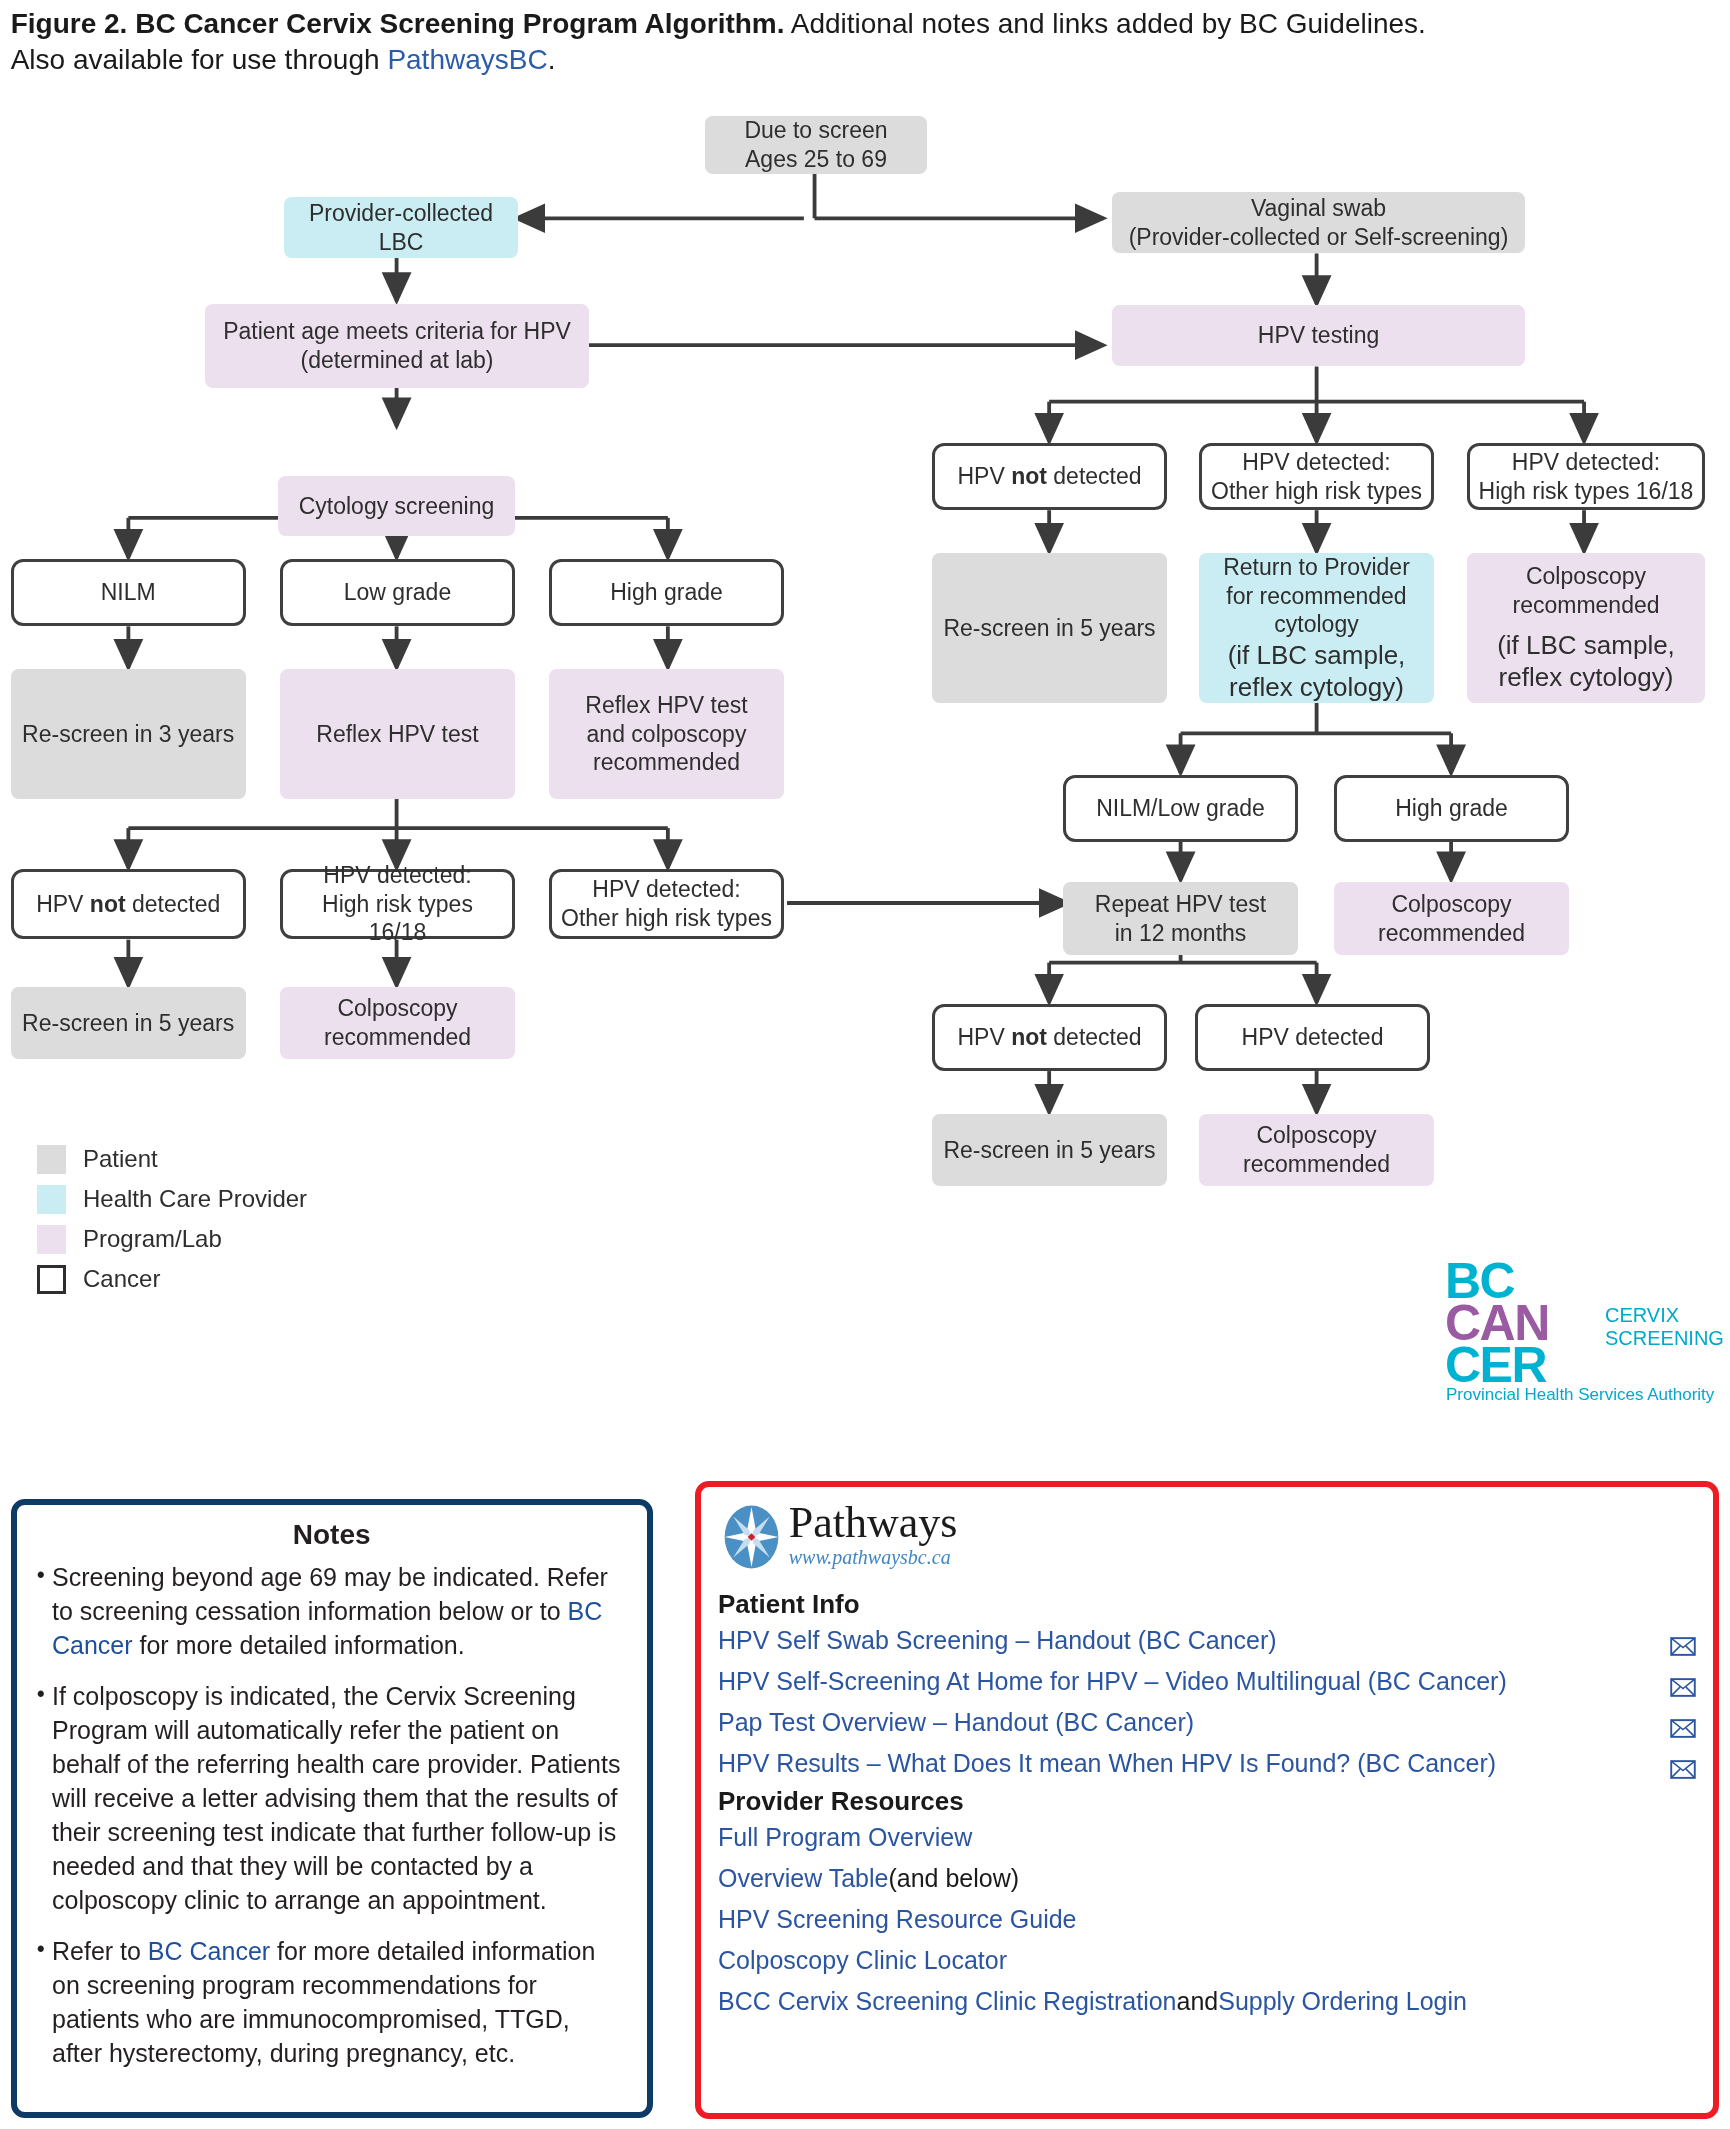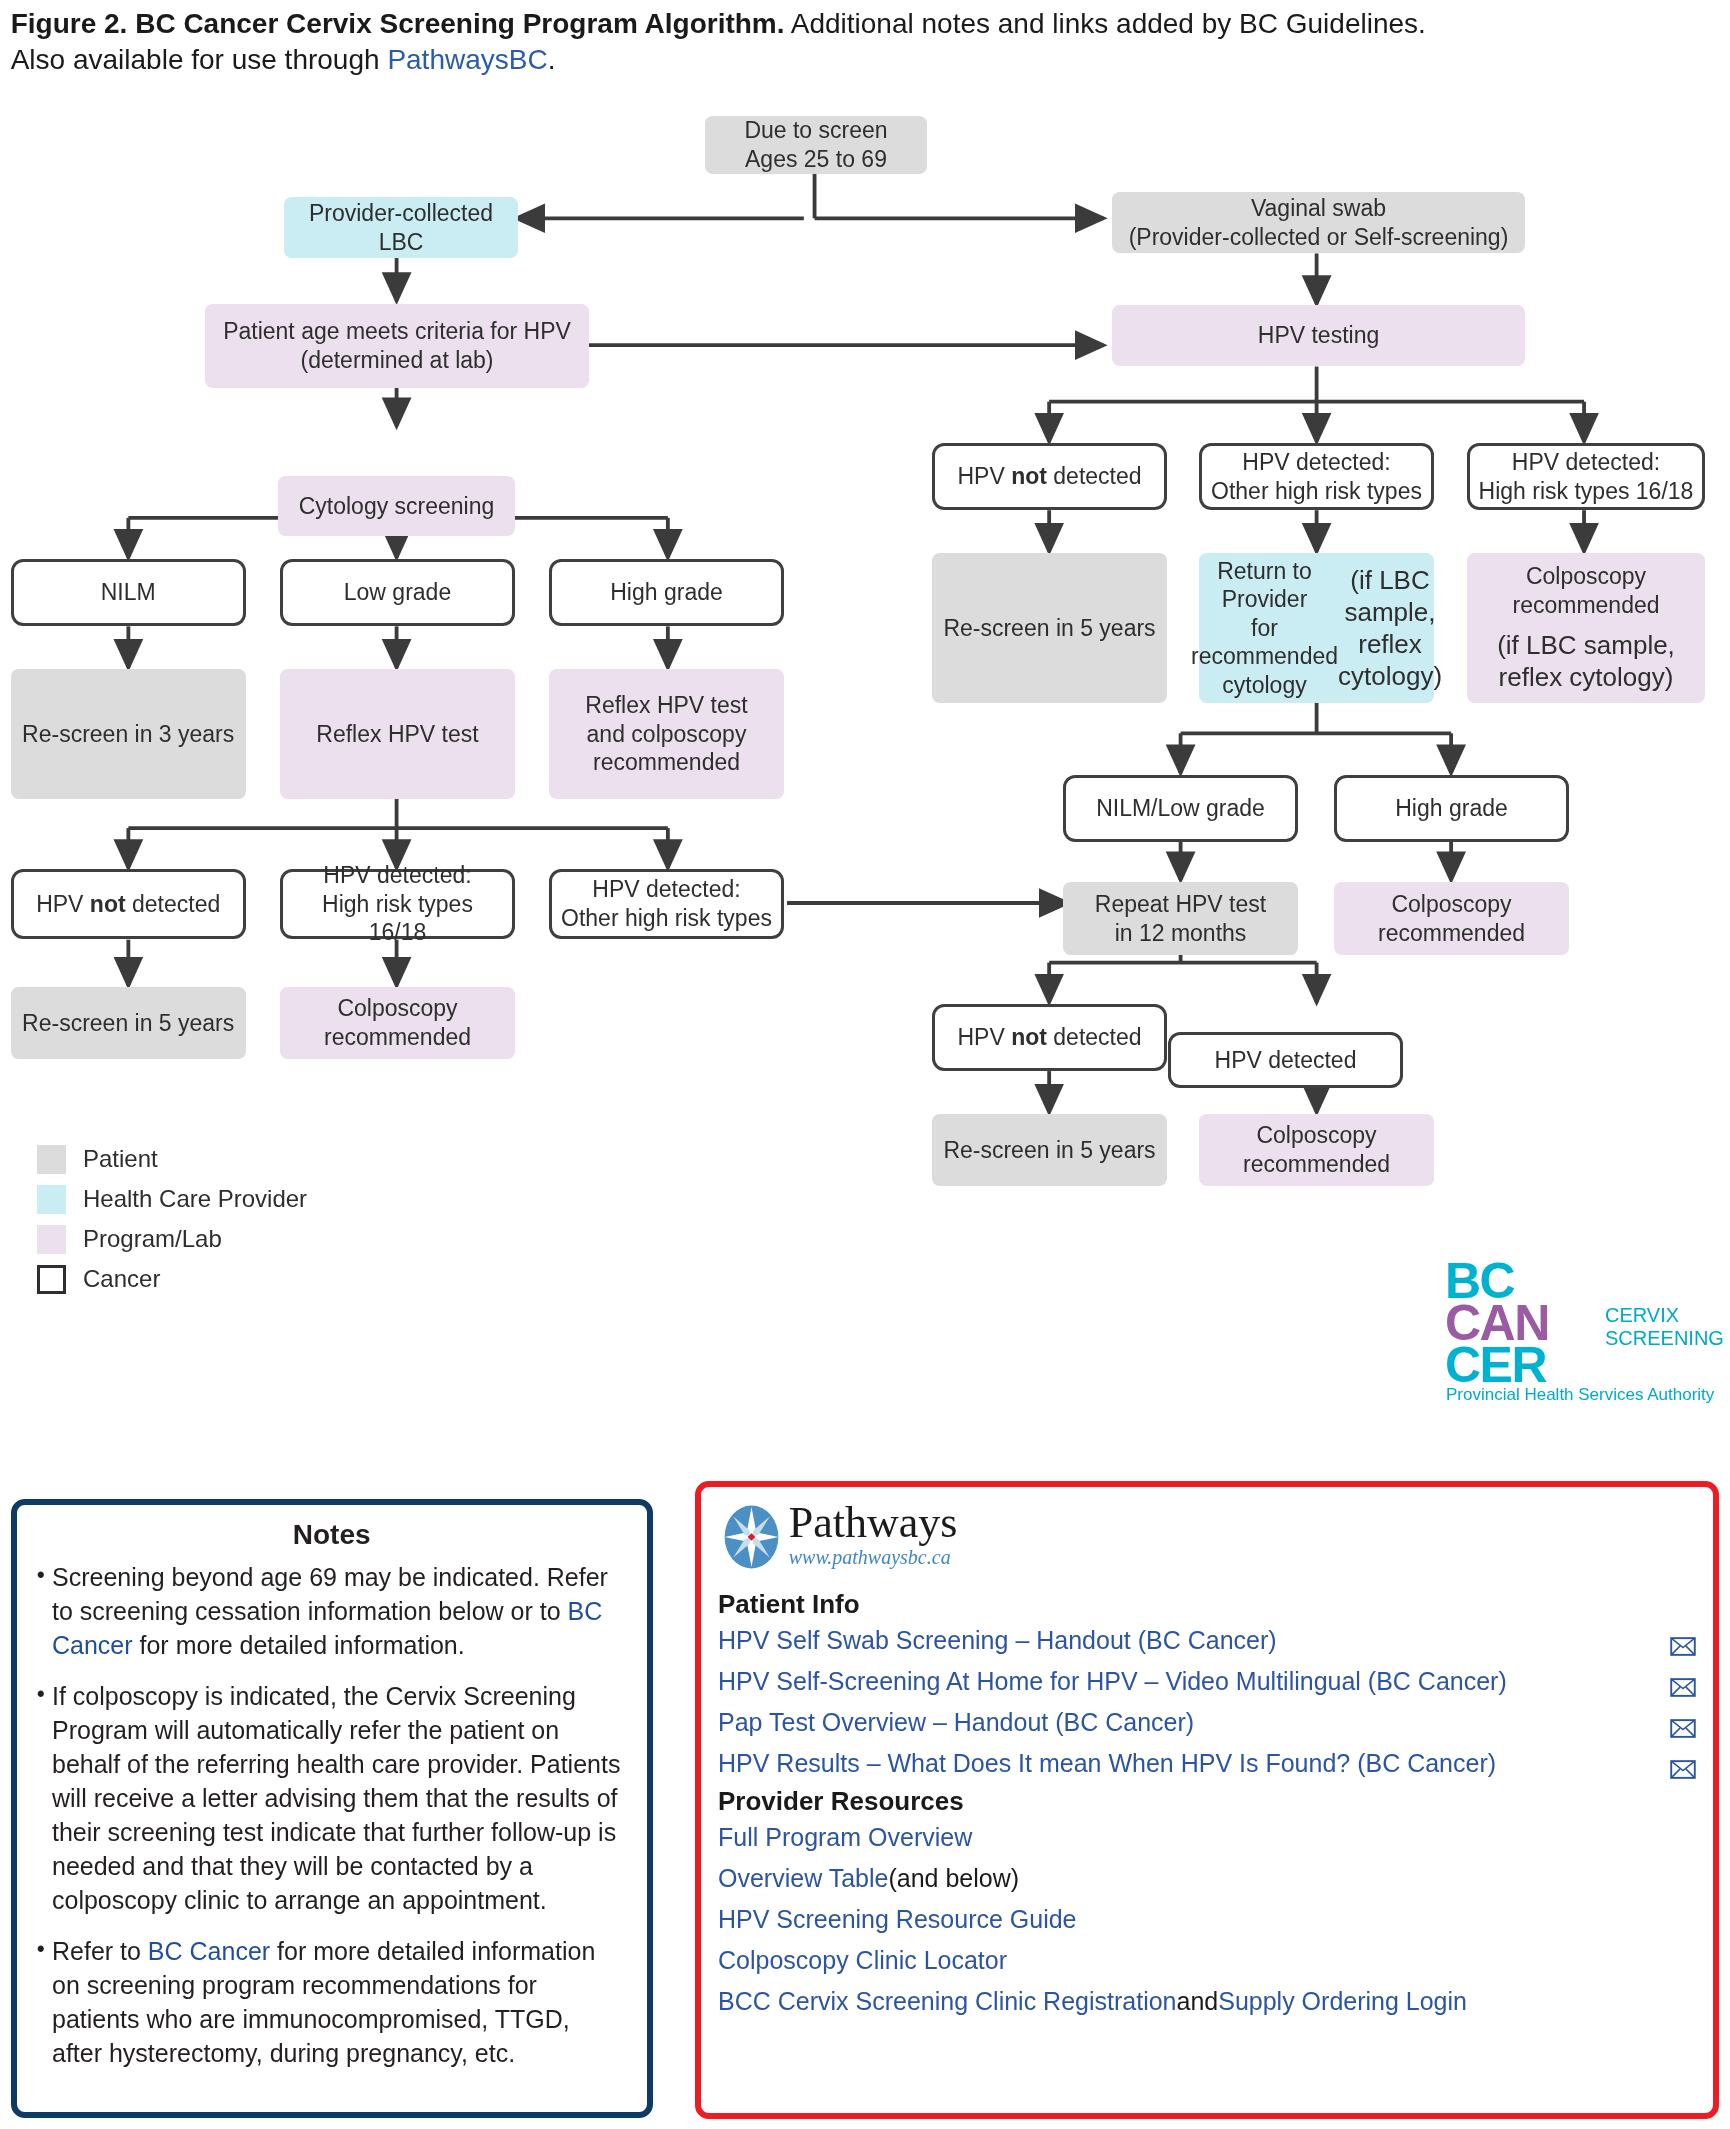--- a/index.html
+++ b/index.html
@@ -326,21 +326,21 @@
 Other high risk types</span>
   </div>
   <div class="node n-result" style="left:1467px; top:344px; width:238px; height:67px;">
     <span style="white-space:pre-line">HPV detected:
 High risk types 16/18</span>
   </div>
 
   <div class="node n-patient" style="left:932px; top:454px; width:235px; height:150px;">
     <span>Re-screen in 5 years</span>
   </div>
-  <div class="node n-provider" style="left:1199px; top:454px; width:235px; height:150px; flex-direction:row;">
+  <div class="node n-provider" style="left:1199px; top:454px; width:235px; height:150px; flex-direction:column;">
     <span style="white-space:pre-line">Return to Provider
 for recommended
 cytology</span>
     <span class="sub" style="white-space:pre-line">(if LBC sample,
 reflex cytology)</span>
   </div>
   <div class="node n-lab" style="left:1467px; top:454px; width:238px; height:150px; flex-direction:column; justify-content:space-around;">
     <span style="white-space:pre-line">Colposcopy
 recommended</span>
     <span class="sub" style="white-space:pre-line">(if LBC sample,
@@ -359,21 +359,21 @@
 in 12 months</span>
   </div>
   <div class="node n-lab" style="left:1334px; top:783px; width:235px; height:73px;">
     <span style="white-space:pre-line">Colposcopy
 recommended</span>
   </div>
 
   <div class="node n-result" style="left:932px; top:905px; width:235px; height:67px;">
     <span>HPV <b>not</b> detected</span>
   </div>
-  <div class="node n-result" style="left:1168px; top:905px; width:235px; height:56px;margin-top:28px;">
+  <div class="node n-result" style="left:1195px; top:905px; width:235px; height:67px;">
     <span>HPV detected</span>
   </div>
 
   <div class="node n-patient" style="left:932px; top:1015px; width:235px; height:72px;">
     <span>Re-screen in 5 years</span>
   </div>
   <div class="node n-lab" style="left:1199px; top:1015px; width:235px; height:72px;">
     <span style="white-space:pre-line">Colposcopy
 recommended</span>
   </div>

